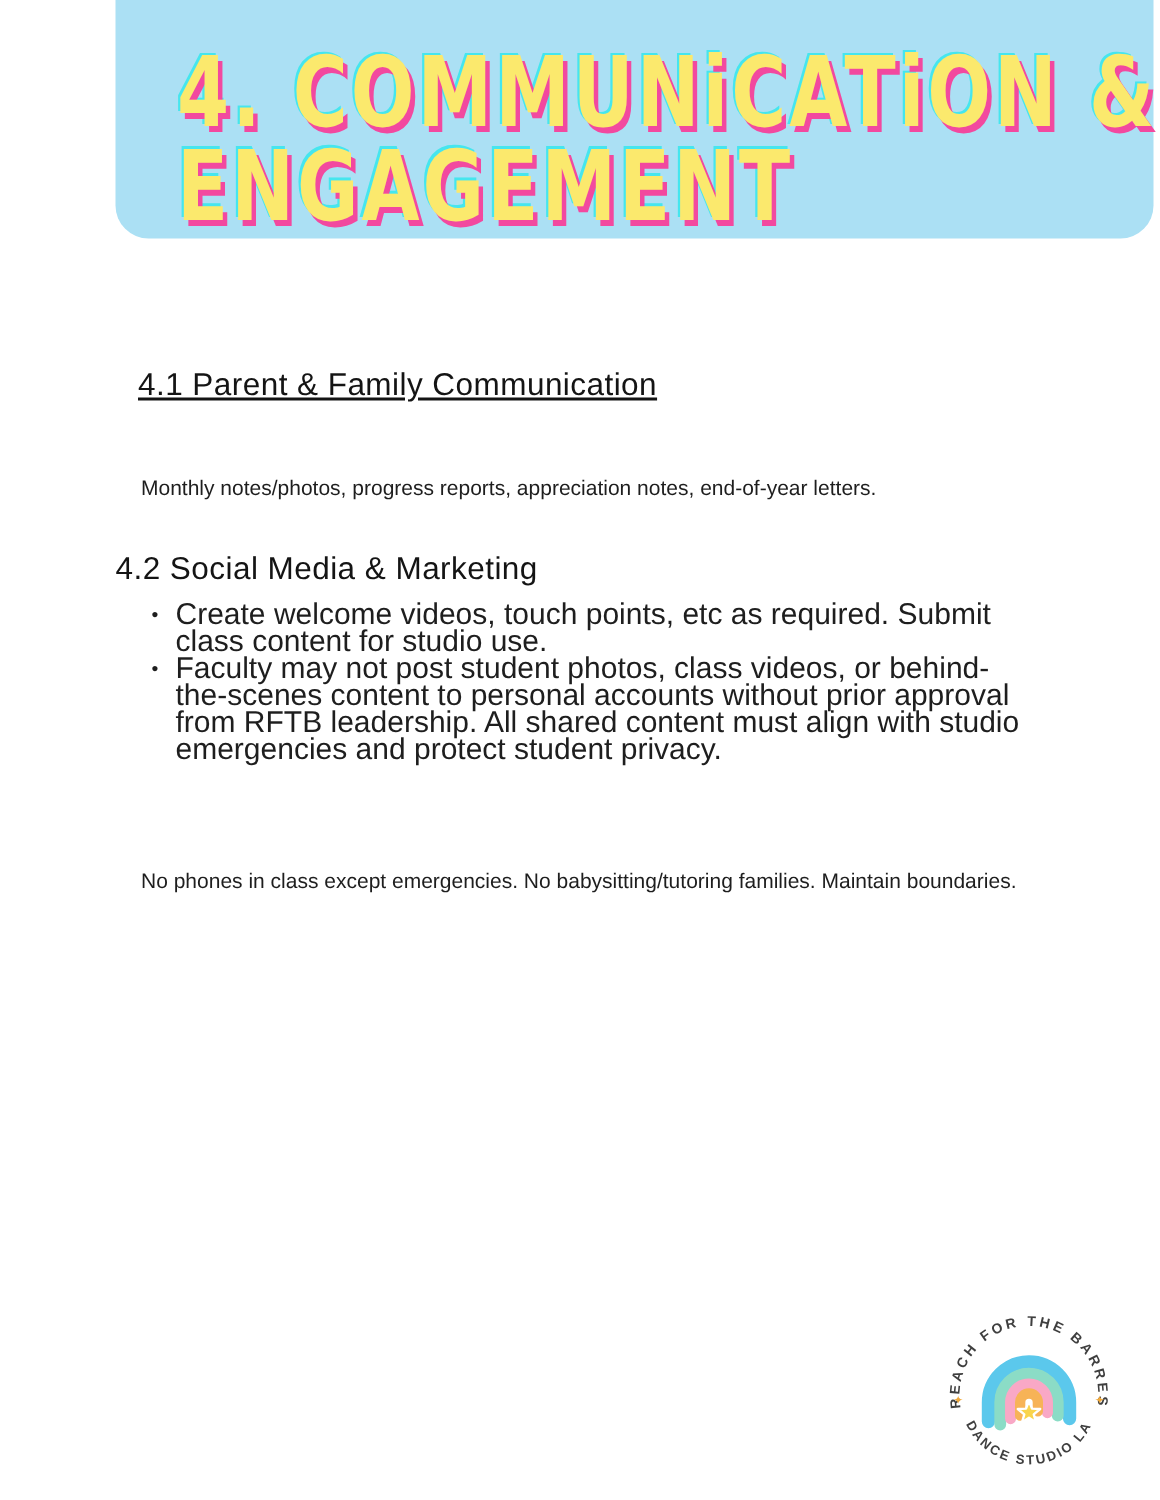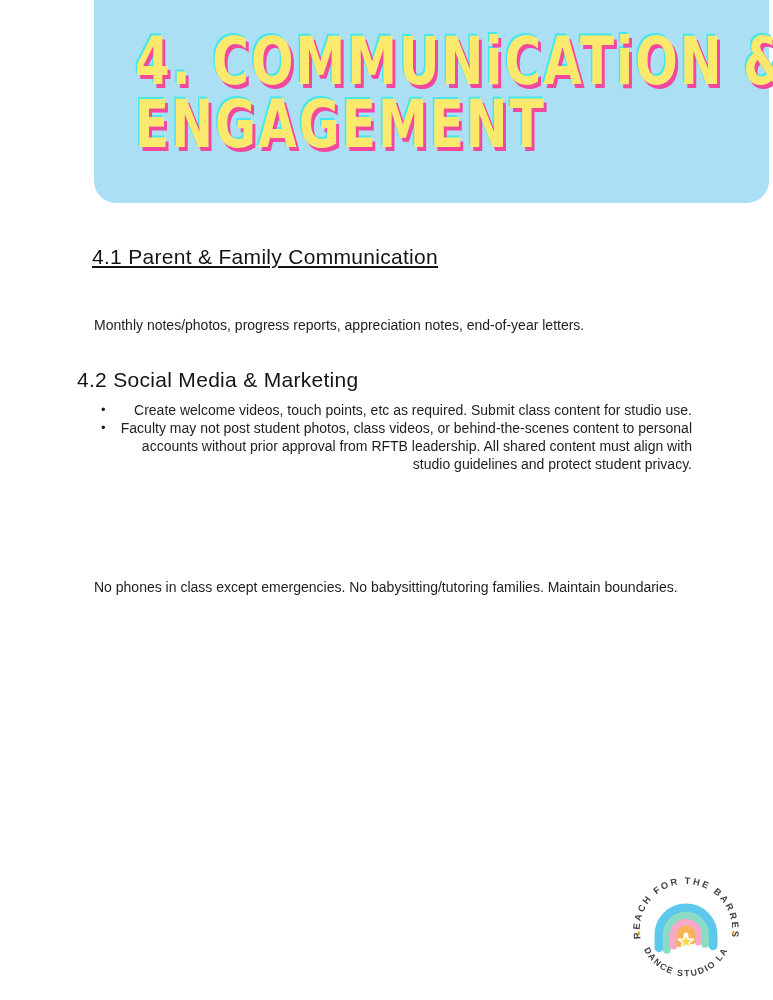--- a/index.html
+++ b/index.html
@@ -6,21 +6,21 @@
   body {
     width: 773px; height: 1000px;
     background: var(--page_bg, #fff);
     font-family: "Liberation Sans", sans-serif;
     position: relative; overflow: hidden;
   }
   .page { position: absolute; inset: 0; }
 
   
   .banner {
-    position: absolute; left: 94px; top: 0; right: 4px; height: 203px;
+    position: absolute; left: 77px; top: 0; right: 4px; height: 159px;
     background: var(--banner_bg, #ABE0F4);
     border-radius: 0 0 22px 22px;
   }
   .banner-title {
     position: absolute; left: 41px; top: 31px;
     font-family: "DejaVu Sans", sans-serif;
     font-weight: 800;
     font-size: 50px;
     line-height: 48px;
     letter-spacing: 2px;
@@ -56,23 +56,22 @@
     line-height: 18px;
     color: var(--body_text, #1E1E1E);
     white-space: nowrap;
   }
   .para-41 { left: 94px; top: 293px; margin-top: 23px; }
   .para-43 { left: 94px; top: 578px; }
 
   .bullets {
     position: absolute; left: 99px; top: 401px; width: 593px;
     margin: 0; padding: 0; list-style: none;
-    font-size: 14px; line-height: 18px;
+    font-size: 20px; line-height: 18px;
     color: var(--body_text, #1E1E1E);
-    text-align: right;
   }
   .bullets li { position: relative; padding-left: 18px; }
   .bullets li::before {
     content: "\2022";
     position: absolute; left: 2px; top: 0;
     font-size: 13px;
   }
 
   
   .logo { position: absolute; left: 627px; top: 871px; width: 118px; height: 118px; }
@@ -108,21 +107,21 @@
       <div>ENGAGEMENT</div>
     </div>
   </header>
 
   <h2 class="heading heading-41">4.1 Parent &amp; Family Communication</h2>
   <p class="body-text para-41">Monthly notes/photos, progress reports, appreciation notes, end-of-year letters.</p>
 
   <h2 class="heading heading-42">4.2 Social Media &amp; Marketing</h2>
   <ul class="bullets">
     <li>Create welcome videos, touch points, etc as required. Submit class content for studio use.</li>
-    <li>Faculty may not post student photos, class videos, or behind-the-scenes content to personal accounts without prior approval from RFTB leadership. All shared content must align with studio guidelines and protect student privacy.</li>
+    <li>Faculty may not post student photos, class videos, or behind-the-scenes content to personal accounts without prior approval from RFTB leadership. All shared content must align with studio emergencies and protect student privacy.</li>
   </ul>
 
   <p class="body-text para-43">No phones in class except emergencies. No babysitting/tutoring families. Maintain boundaries.</p>
 
   <div class="logo">
     <svg viewBox="0 0 120 120" width="118" height="118" aria-hidden="true">
       <defs>
         <path id="arcTop" d="M 15.8 76.1 A 47 47 0 1 1 104.2 76.1"></path>
         <path id="arcBottom" d="M 14.6 72.2 A 47 47 0 0 0 105.4 72.2"></path>
       </defs>

